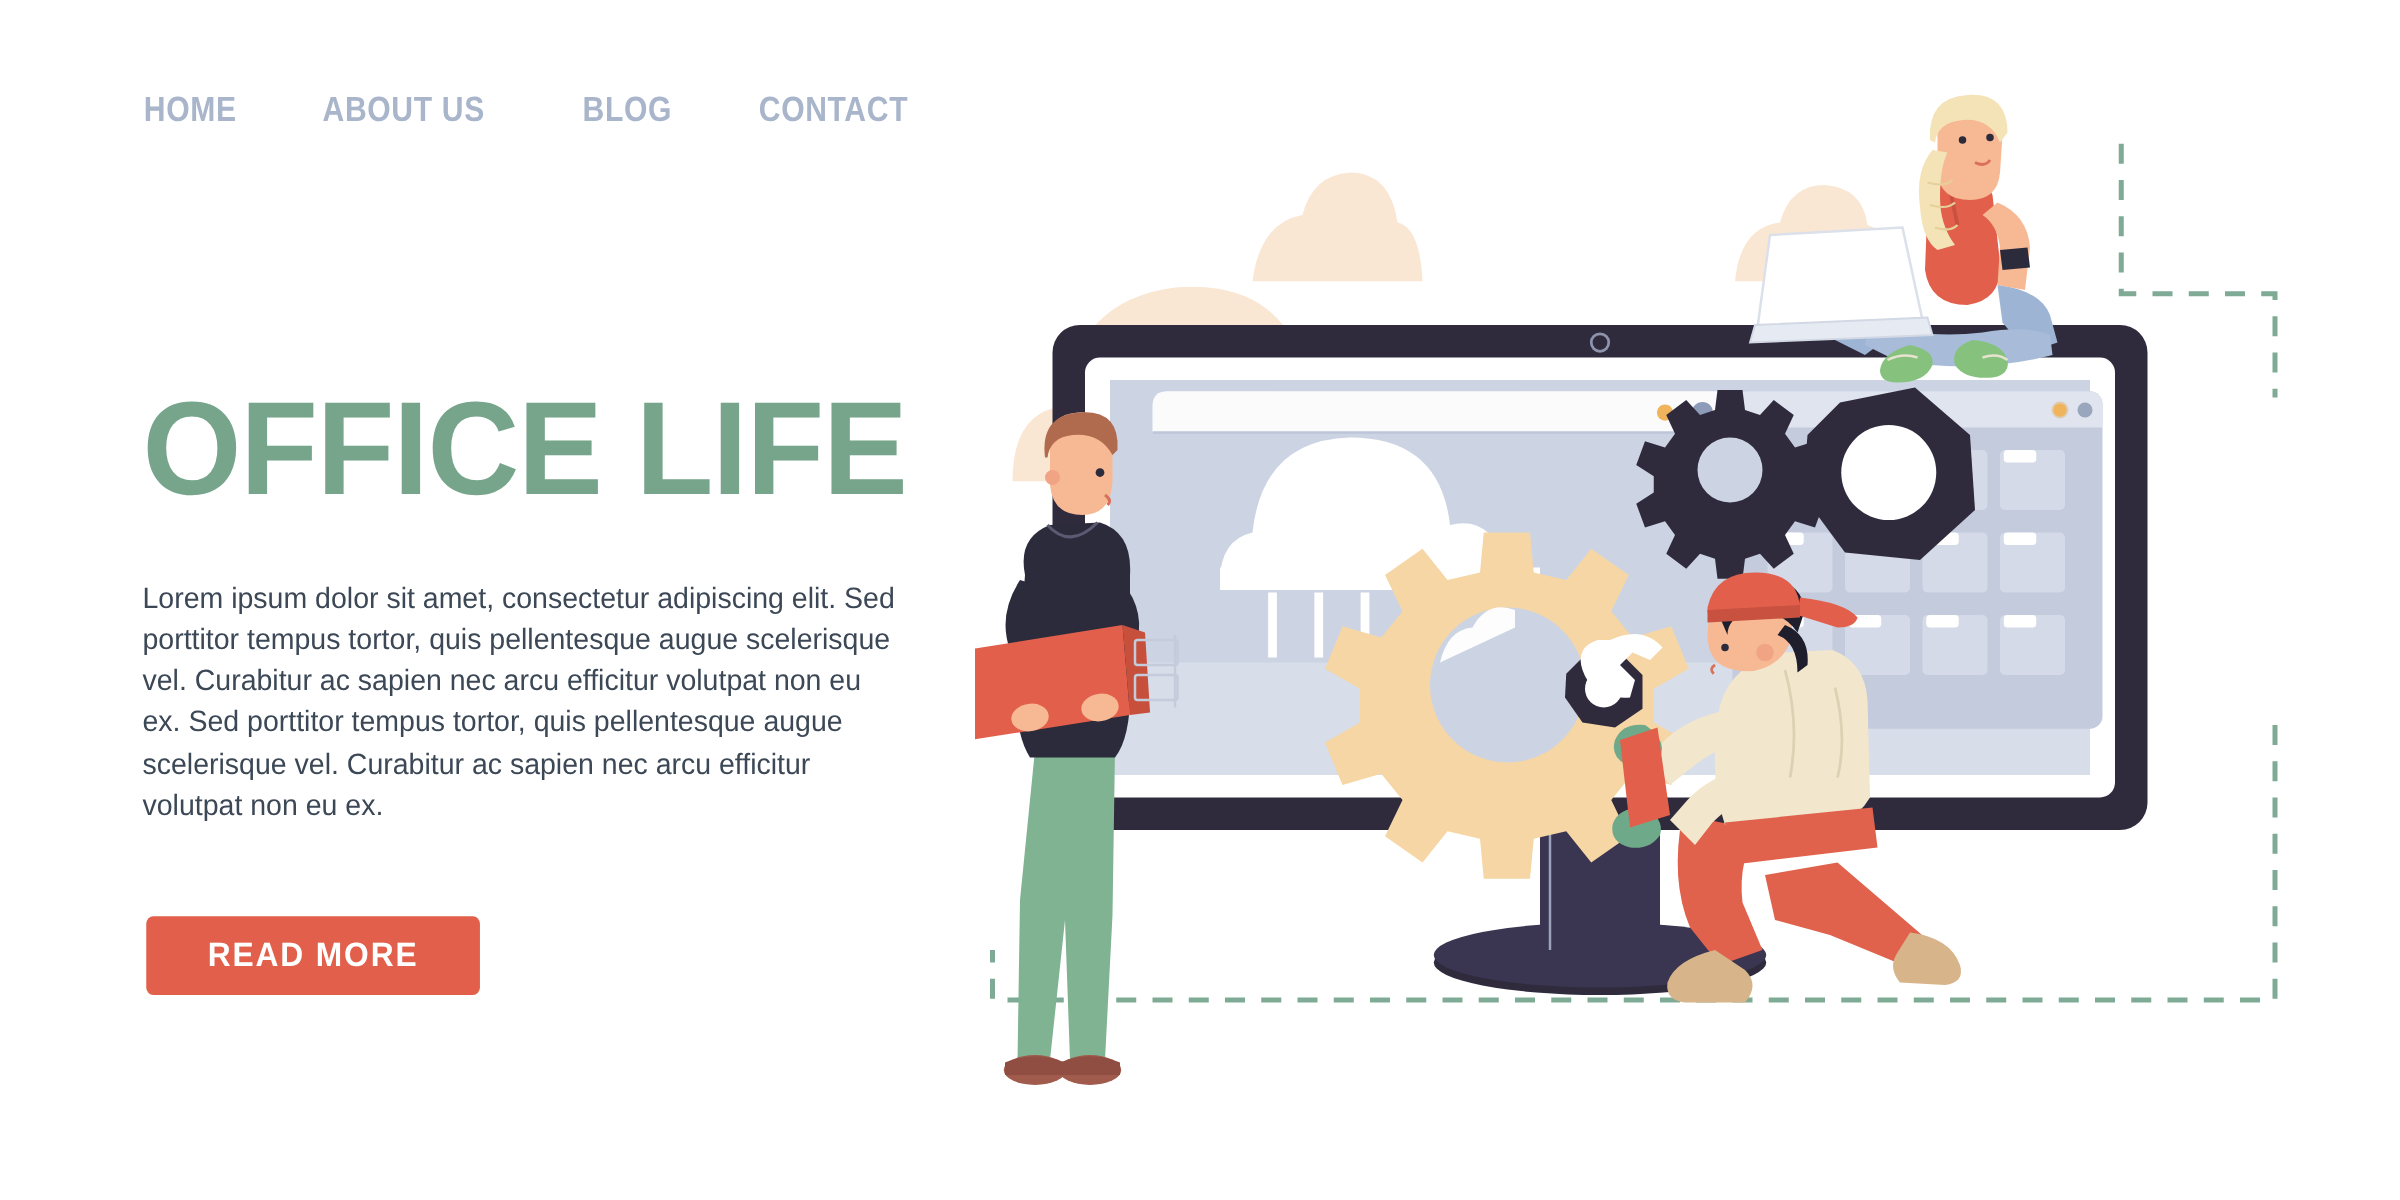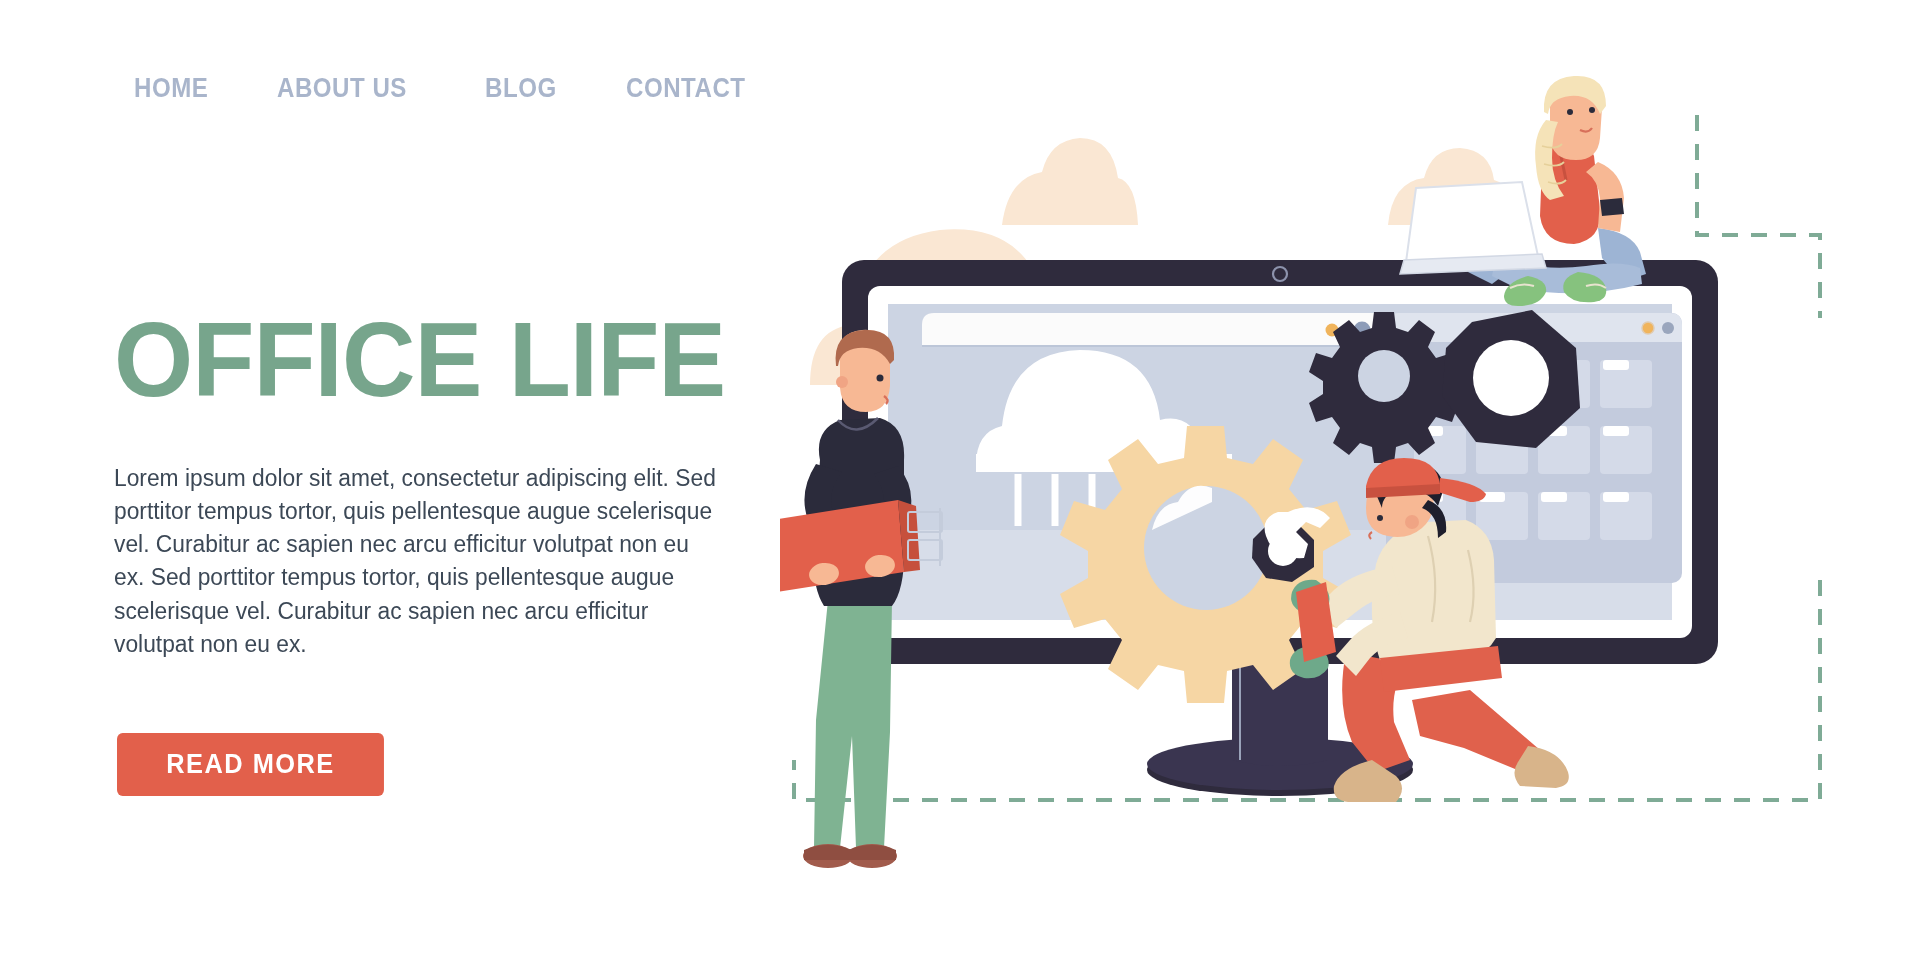--- a/index.html
+++ b/index.html
@@ -7,21 +7,21 @@
   body {
     background:#ffffff;
     font-family:"Liberation Sans", sans-serif;
     overflow:hidden;
     position:relative;
   }
 
   
   .nav {
     position:absolute;
-    left:134px; top:72px;
+    left:115px; top:72px;
     display:flex;
     align-items:center;
     gap:0px;
   }
   .nav-item {
     font-family:"Liberation Sans", sans-serif;
     font-weight:bold;
     font-size:28px;
     letter-spacing:0.6px;
     color:#a9b5cb;

